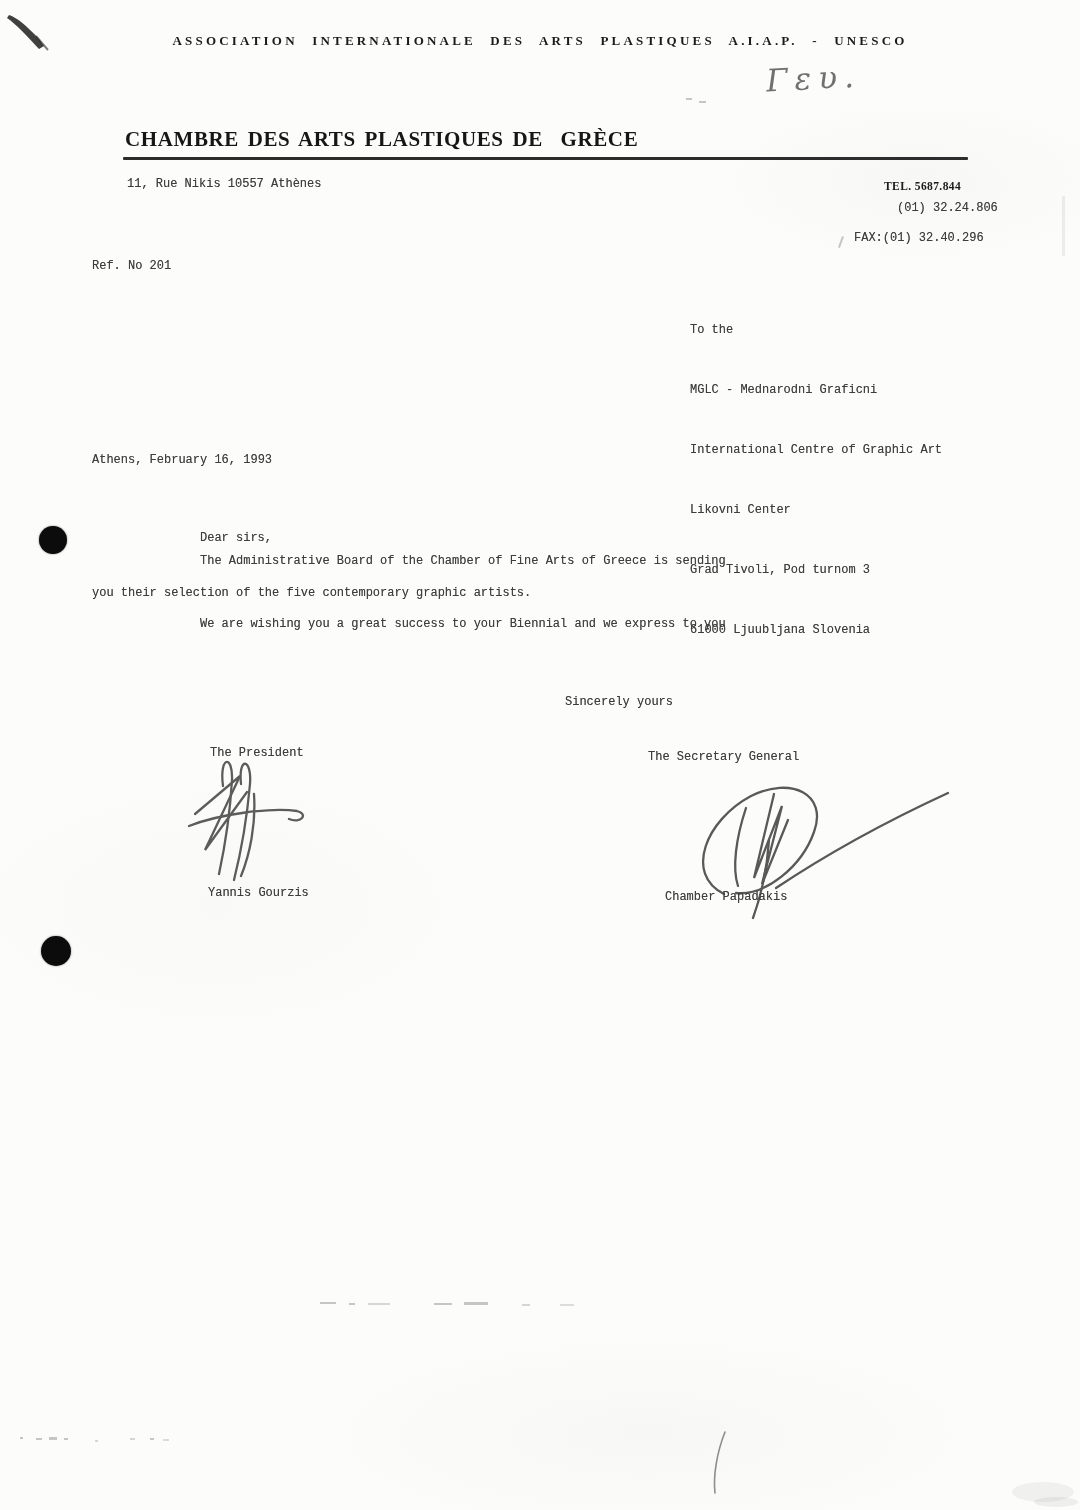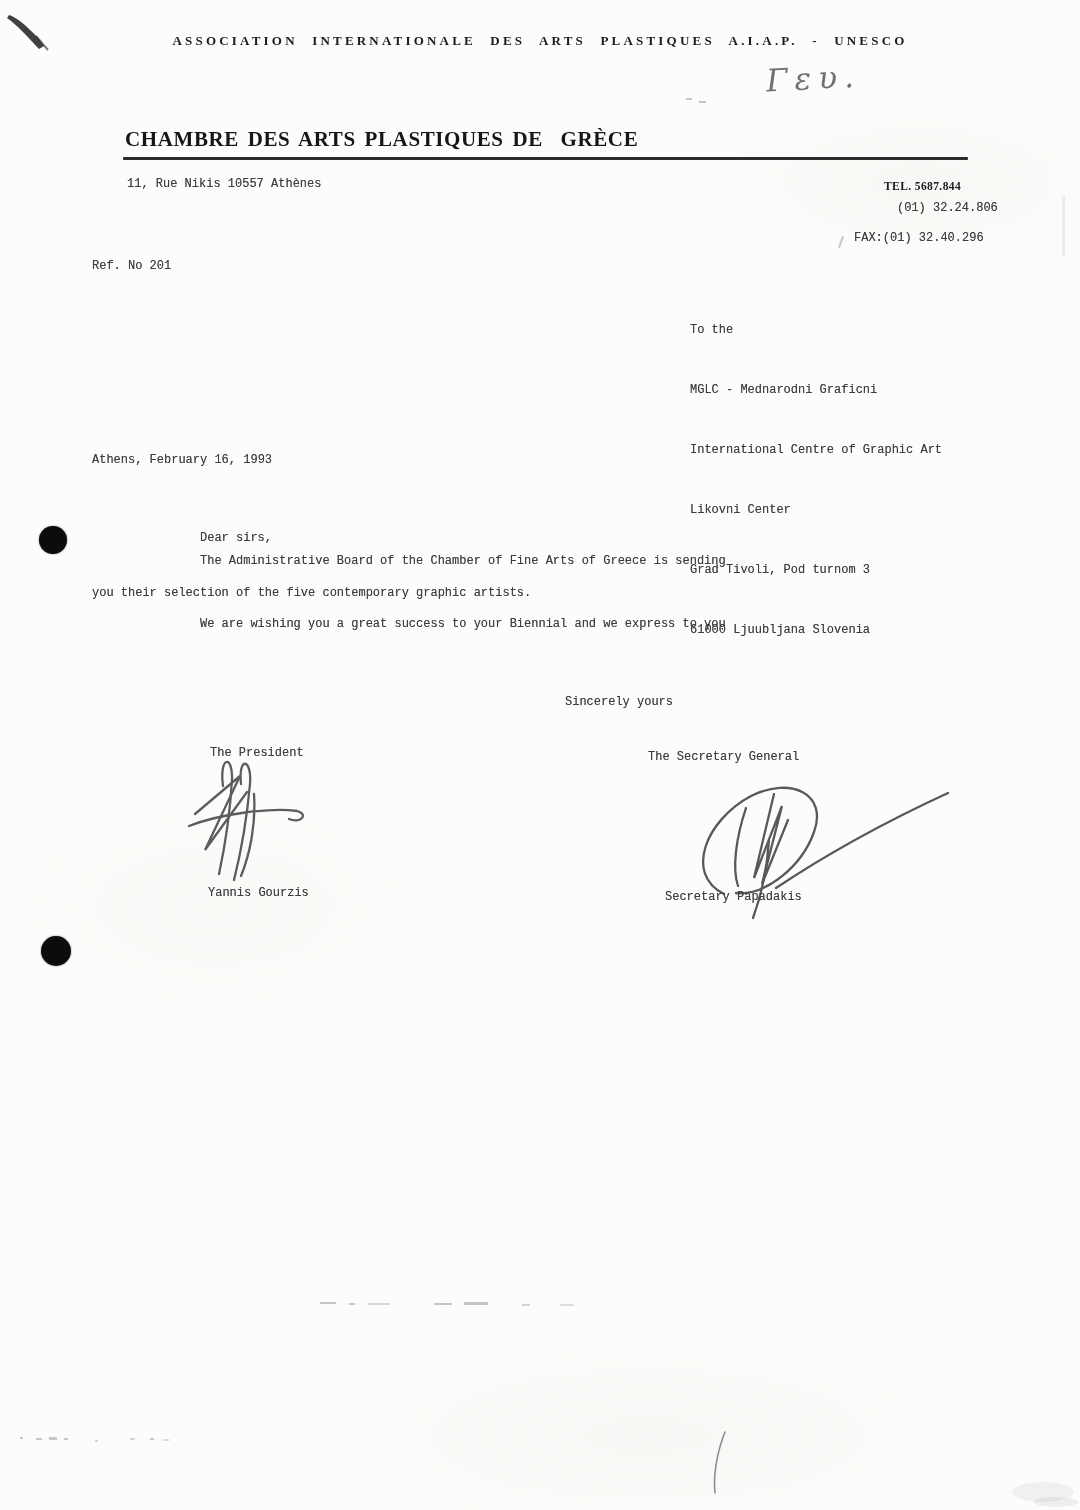--- a/index.html
+++ b/index.html
@@ -131,21 +131,21 @@
     <g fill="none" stroke="#434343" stroke-width="2.3" stroke-linecap="round" opacity="0.88">
       <path d="M48,116 C8,96 30,42 75,18 C115,-2 152,16 138,54 C126,88 90,118 60,115"></path>
       <path d="M98,16 L78,100 L106,28 L86,106 L112,42"></path>
       <path d="M100,110 C160,70 222,38 272,15"></path>
       <path d="M93,62 C91,92 85,118 77,140"></path>
       <path d="M70,30 C60,60 56,90 62,108"></path>
     </g>
   </svg>
 
   <div class="abs typed sig-name-l">Yannis Gourzis</div>
-  <div class="abs typed sig-name-r">Secretary Papadakis</div>
+  <div class="abs typed sig-name-r">Chamber Papadakis</div>
 
   <div class="dot dot-1"></div>
   <div class="dot dot-2"></div>
 
   <div class="art" style="top:1302px;left:320px;width:16px;height:2px;"></div>
   <div class="art" style="top:1303px;left:349px;width:6px;height:2px;"></div>
   <div class="art" style="top:1303px;left:368px;width:22px;height:2px;opacity:0.7;"></div>
   <div class="art" style="top:1303px;left:434px;width:18px;height:2px;"></div>
   <div class="art" style="top:1302px;left:464px;width:24px;height:3px;"></div>
   <div class="art" style="top:1304px;left:522px;width:8px;height:2px;opacity:0.7;"></div>

